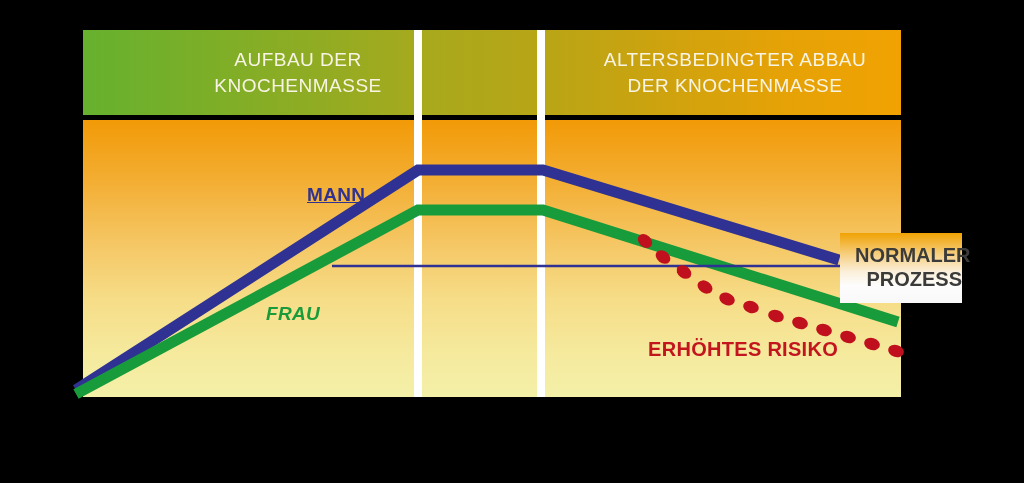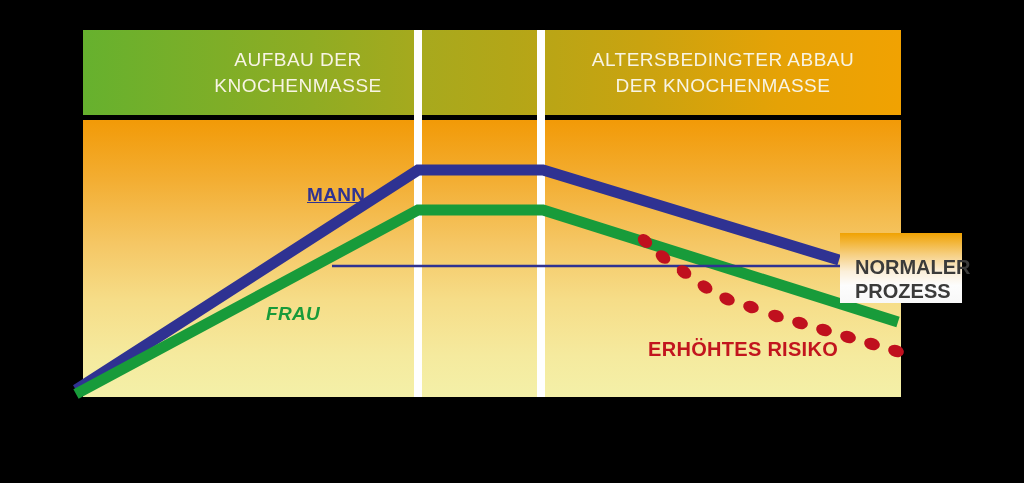--- a/index.html
+++ b/index.html
@@ -12,21 +12,21 @@
     position:absolute;left:83px;top:30px;width:818px;height:85px;
     background:linear-gradient(90deg,#66B12E 0%,#8FAC23 28%,#A8A91D 42%,#B3A618 52%,#C9A310 68%,#E5A206 85%,#F1A202 100%);
   }
   .phase-label{
     position:absolute;top:30px;height:85px;display:flex;align-items:center;justify-content:center;
     color:#F8F4E4;font-size:19px;line-height:26px;letter-spacing:.5px;text-align:center;
     white-space:pre-line;
   }
   .phase-1{left:99px;width:398px;}
   .phase-2{left:422px;width:115px;}
-  .phase-3{left:545px;width:356px;}
+  .phase-3{left:545px;width:356px;padding-left:12px;}
   
   .chart-area{
     position:absolute;left:83px;top:120px;width:818px;height:277px;
     background:linear-gradient(180deg,#F29A07 0%,#F3AE33 22%,#F5C765 45%,#F6DD88 65%,#F5EA9E 85%,#F4F0A8 100%);
   }
   .divider{
     position:absolute;top:30px;height:367px;width:8px;background:#FFFFFF;
   }
   .divider-1{left:414px;}
   .divider-2{left:537px;}
@@ -34,23 +34,24 @@
   .lines-svg{position:absolute;left:0;top:0;width:1024px;height:483px;}
   
   .curve-label{position:absolute;font-weight:bold;font-size:19px;letter-spacing:.3px;}
   .label-mann{left:307px;top:184px;color:#2F3292;text-decoration:underline;}
   .label-frau{left:266px;top:303px;color:#189B3A;font-style:italic;}
   .label-risk{left:648px;top:338px;color:#C2151E;font-size:20px;}
   
   .normal-box{
     position:absolute;left:840px;top:233px;width:122px;height:70px;
     background:linear-gradient(180deg,#F0A202 0%,#F6CE7E 30%,#FBEFD9 55%,#FDFDFD 75%,#F8F8F8 100%);
-    box-sizing:border-box;padding:22px 0 0 15px;
+    box-sizing:border-box;padding:10px 0 0 15px;
     color:#3B3B3A;font-weight:bold;font-size:20px;line-height:24px;
     white-space:pre-line;
+    text-align:right;
   }
 </style>
 </head>
 <body>
 
 <div class="stage">
 
   <div class="header-band"></div>
 
   <div class="phase-label phase-1">AUFBAU DER

